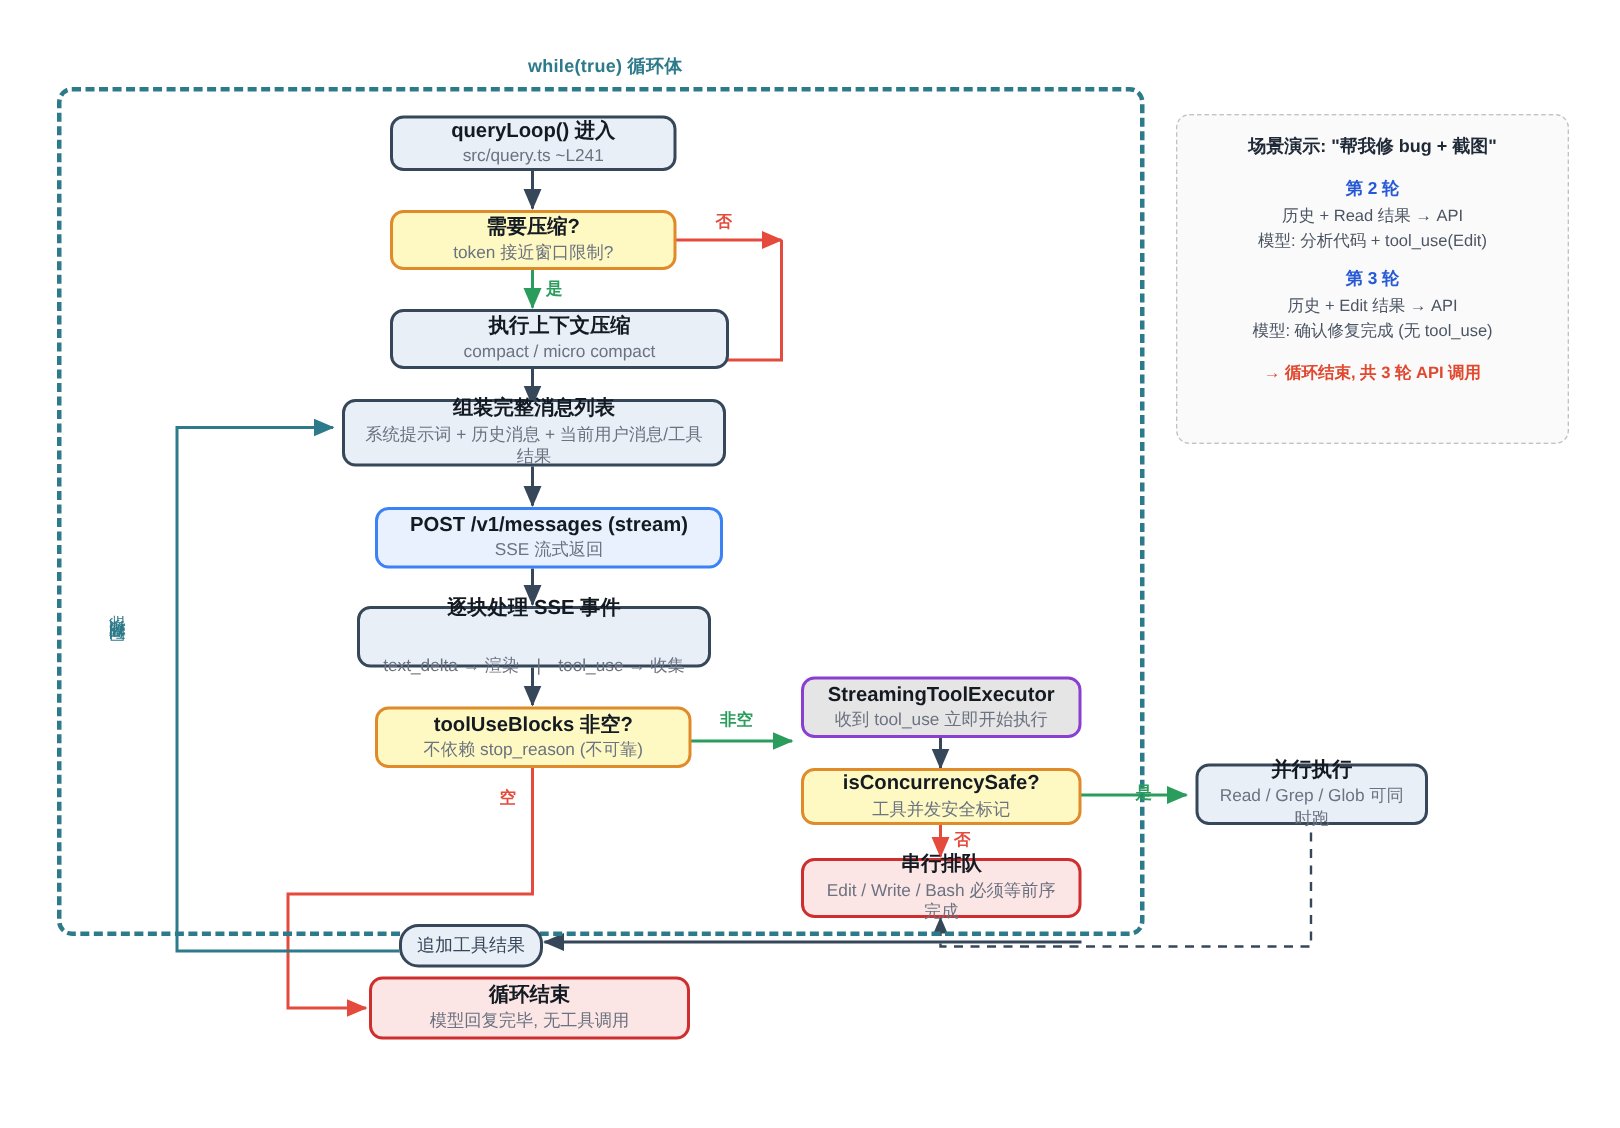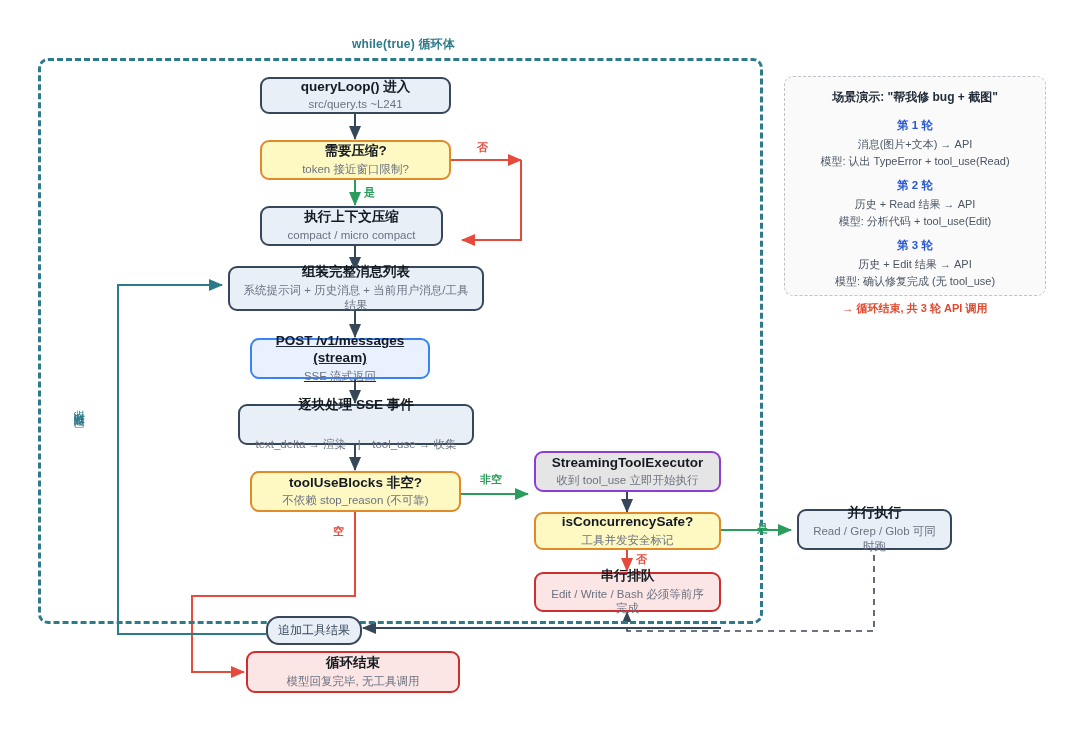--- a/index.html
+++ b/index.html
@@ -125,31 +125,31 @@
   <div class="node n-blue" style="left:260px;top:77px;width:191px;height:37px;">
     <div class="t1">queryLoop() 进入</div>
     <div class="t2">src/query.ts ~L241</div>
   </div>
 
   <div class="node n-orange" style="left:260px;top:140px;width:191px;height:40px;">
     <div class="t1">需要压缩?</div>
     <div class="t2">token 接近窗口限制?</div>
   </div>
 
-  <div class="node n-blue" style="left:260px;top:206px;width:183px;height:40px;">
+  <div class="node n-blue" style="left:260px;top:206px;width:226px;height:40px;">
     <div class="t1">执行上下文压缩</div>
     <div class="t2">compact / micro compact</div>
   </div>
 
   <div class="node n-blue" style="left:228px;top:266px;width:256px;height:45px;">
     <div class="t1">组装完整消息列表</div>
     <div class="t2">系统提示词 + 历史消息 + 当前用户消息/工具结果</div>
   </div>
 
-  <div class="node n-api" style="left:250px;top:338px;width:180px;height:41px;text-decoration:underline;">
+  <div class="node n-api" style="left:250px;top:338px;width:232px;height:41px;">
     <div class="t1">POST /v1/messages (stream)</div>
     <div class="t2">SSE 流式返回</div>
   </div>
 
   <div class="node n-blue" style="left:238px;top:404px;width:236px;height:41px;gap:21px;">
     <div class="t1">逐块处理 SSE 事件</div>
     <div class="t2">text_delta → 渲染　|　tool_use → 收集</div>
   </div>
 
   <div class="node n-orange" style="left:250px;top:471px;width:211px;height:41px;">
@@ -189,25 +189,20 @@
   <div class="elabel lab-red" style="left:475px;top:140px;">否</div>
   <div class="elabel lab-green" style="left:362px;top:185px;">是</div>
   <div class="elabel lab-green" style="left:478px;top:472px;">非空</div>
   <div class="elabel lab-red" style="left:331px;top:524px;">空</div>
   <div class="elabel lab-green" style="left:755px;top:521px;background:transparent;">是</div>
   <div class="elabel lab-red" style="left:634px;top:552px;">否</div>
 
   <div class="panel">
     <div class="panel-title">场景演示: "帮我修 bug + 截图"</div>
 
-    <div class="round-block">
-      <div class="round-head">第 1 轮</div>
-      <div class="round-line">消息(图片+文本) → API</div>
-      <div class="round-line">模型: 认出 TypeError + tool_use(Read)</div>
-    </div>
 
     <div class="round-block">
       <div class="round-head">第 2 轮</div>
       <div class="round-line">历史 + Read 结果 → API</div>
       <div class="round-line">模型: 分析代码 + tool_use(Edit)</div>
     </div>
 
     <div class="round-block">
       <div class="round-head">第 3 轮</div>
       <div class="round-line">历史 + Edit 结果 → API</div>

